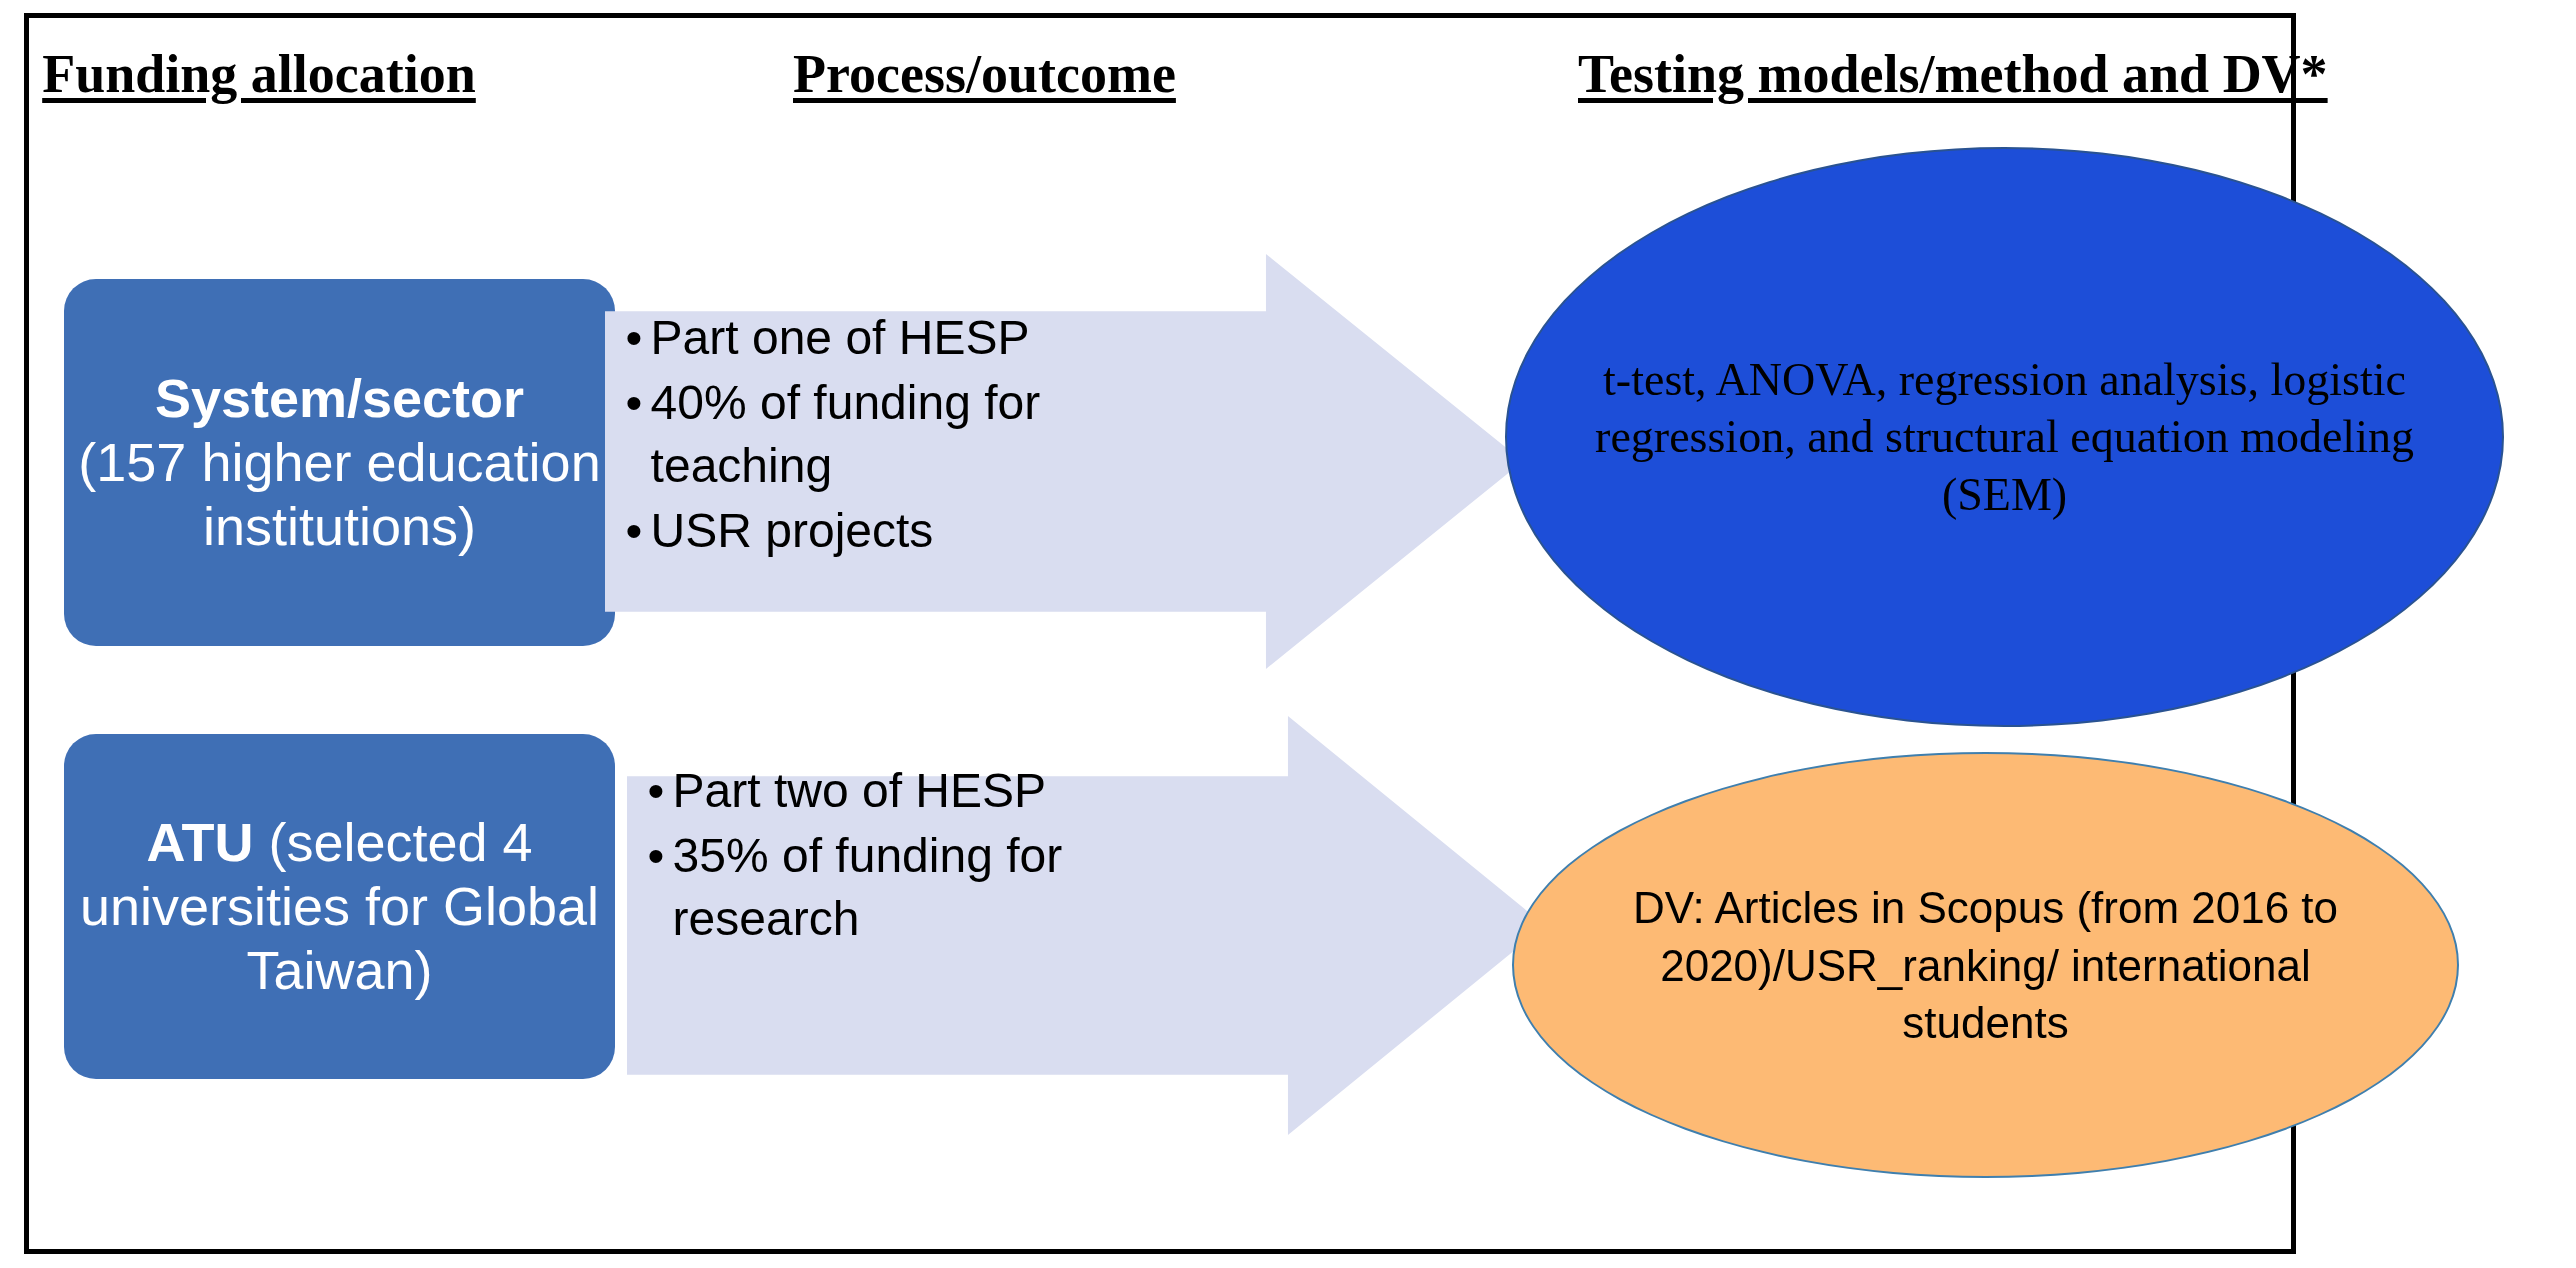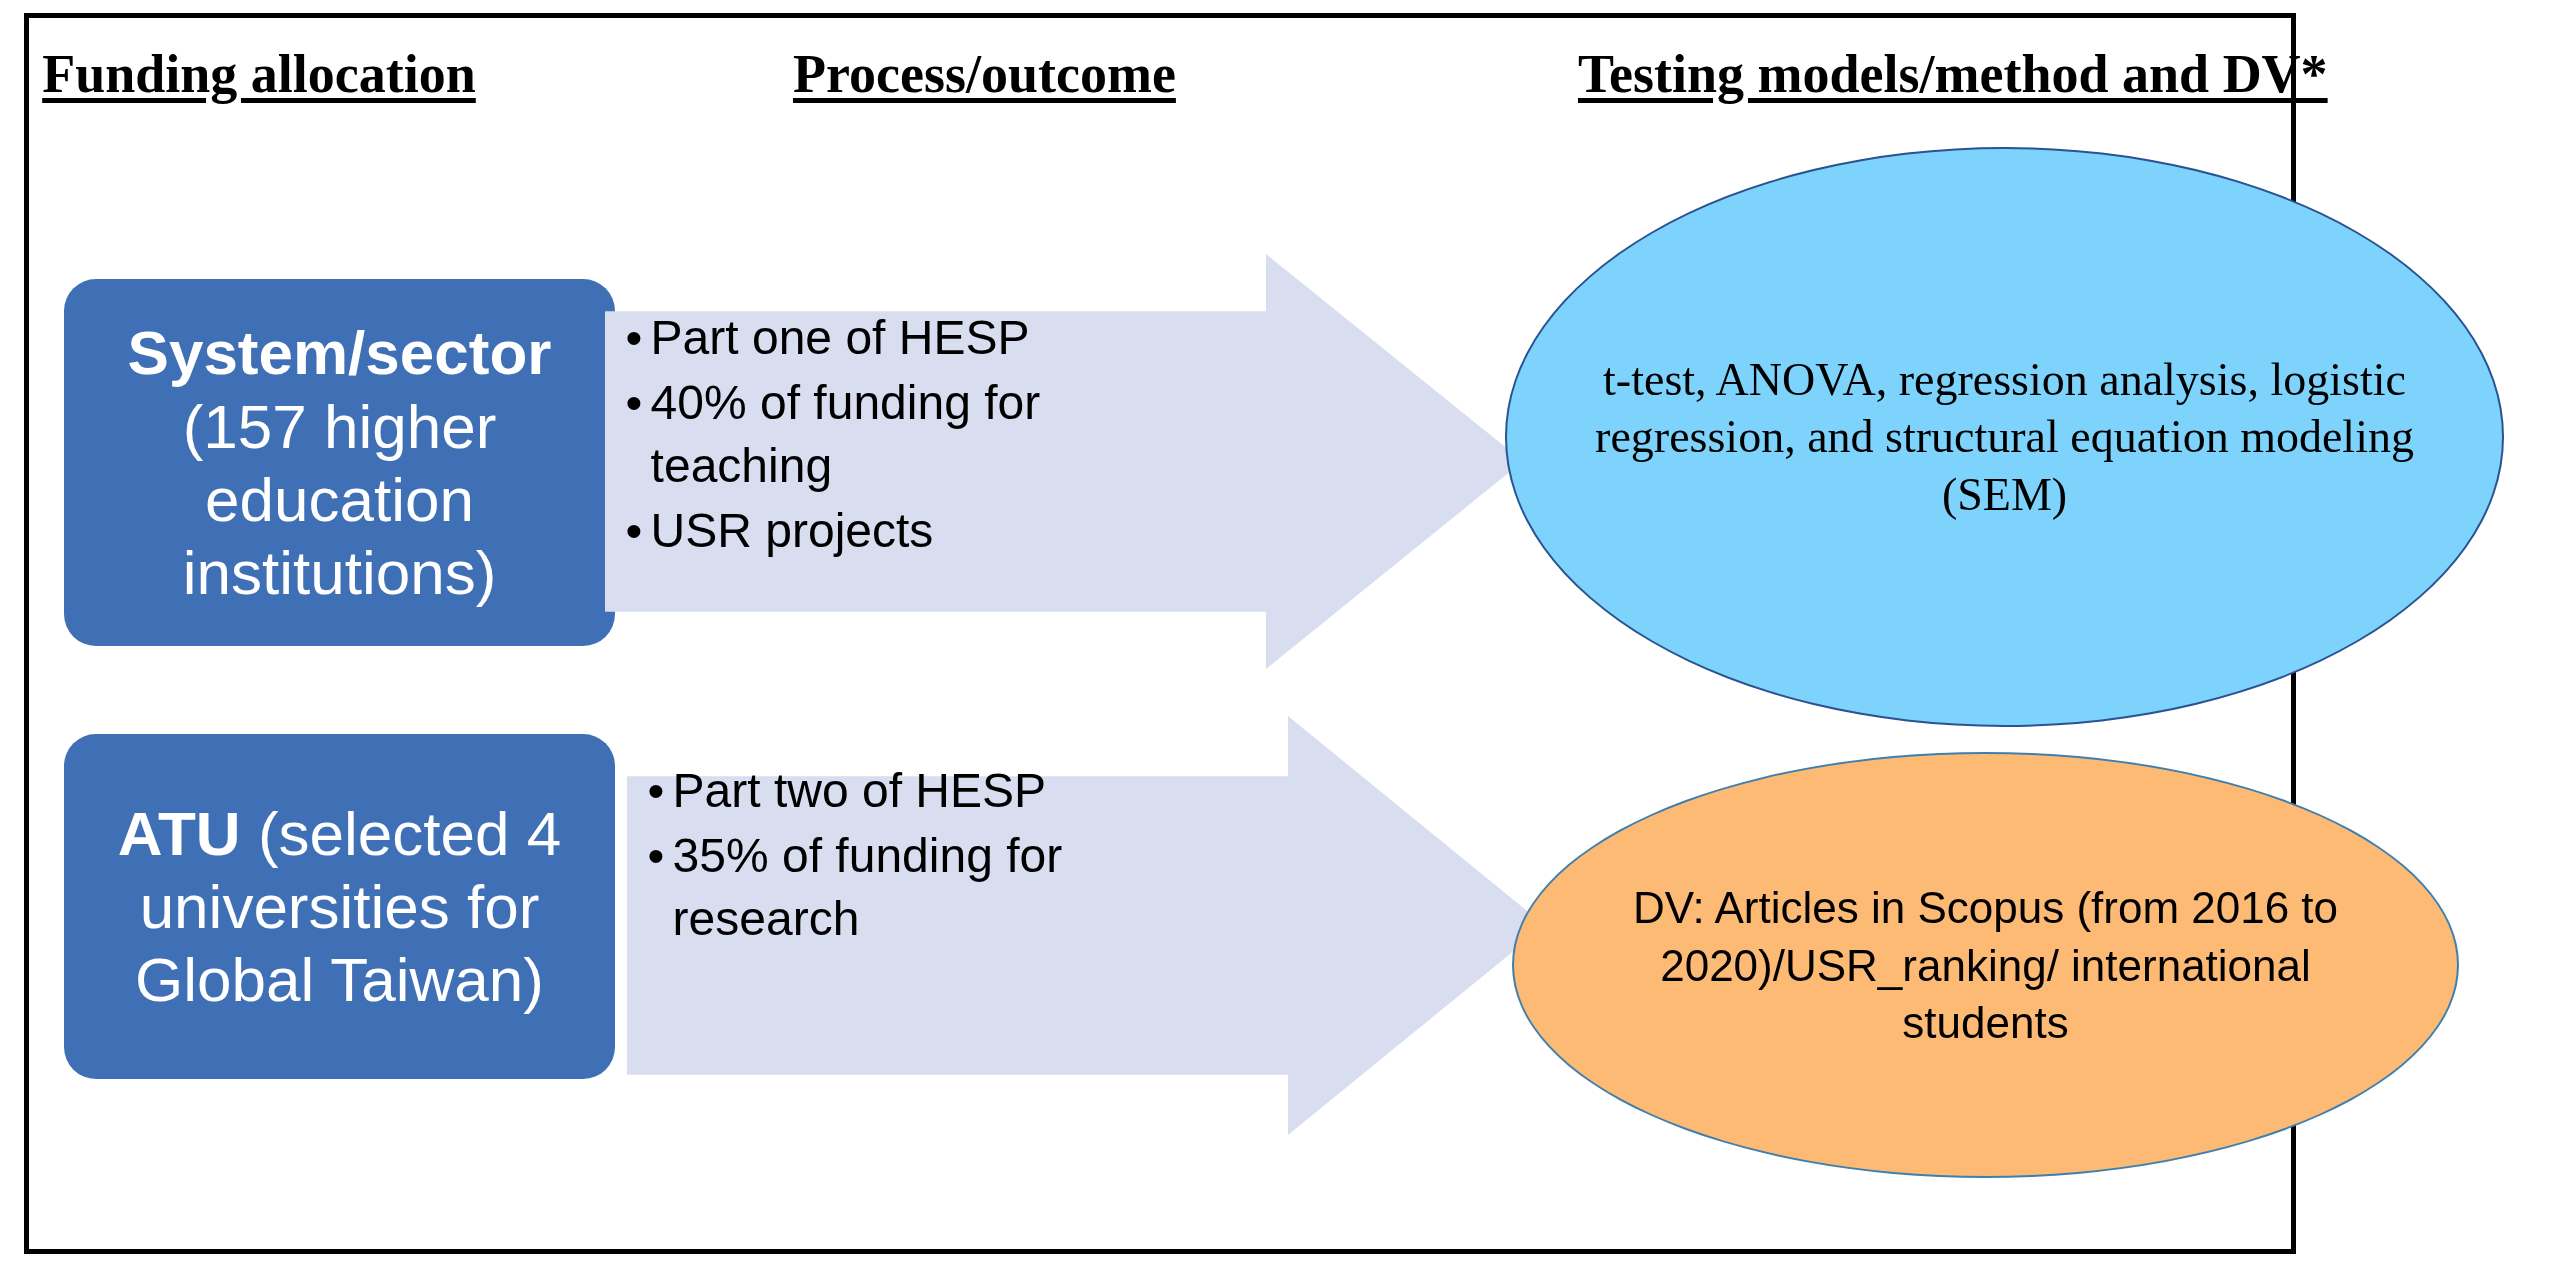--- a/index.html
+++ b/index.html
@@ -40,21 +40,21 @@
   #heading-funding   { left: 13.2px;   top: 28px; }
   #heading-process   { left: 764px; top: 28px; }
   #heading-testing   { left: 1549px; top: 28px; }
 
   
   .funding-box {
     position: absolute;
     background: #3f6fb5;
     border-radius: 32px;
     color: #ffffff;
-    font-size: 62px;
+    font-size: 54px;
     line-height: 1.18;
     text-align: center;
     display: flex;
     align-items: center;
     justify-content: center;
     padding: 7.3px 13.2px;
     box-sizing: border-box;
   }
   .funding-box .bx-strong { font-weight: bold; }
 
@@ -135,21 +135,21 @@
     text-align: center;
     font-family: "Liberation Serif", serif;
     color: #000000;
     box-sizing: border-box;
   }
   #ellipse-methods {
     left: 1476px;
     top: 129px;
     width: 999px;
     height: 580px;
-    background: #7dd3fc;
+    background: #1d4ed8;
     border: 2.9px solid #2a5391;
     border-radius: 50%;
     font-size: 46px;
     line-height: 1.25;
     padding: 0 88px;
   }
   #ellipse-dv {
     left: 1483px;
     top: 734px;
     width: 947px;

